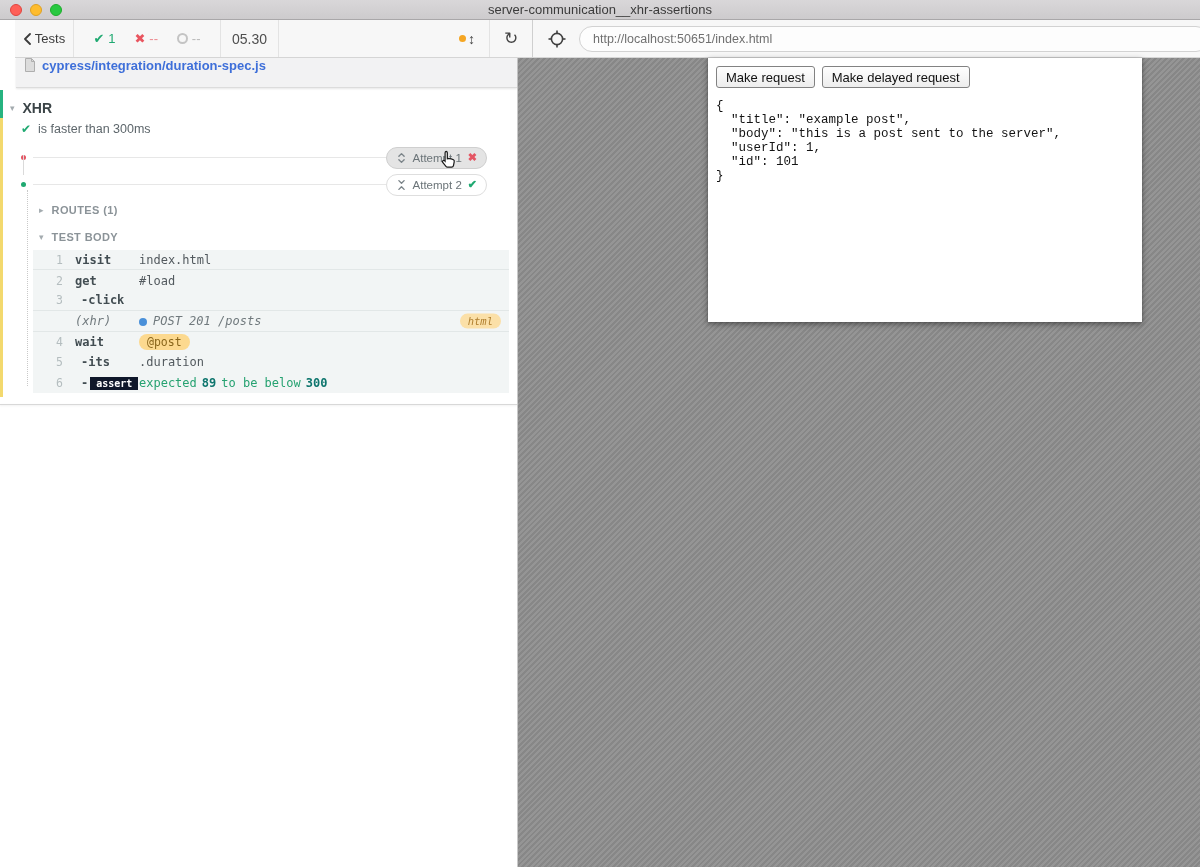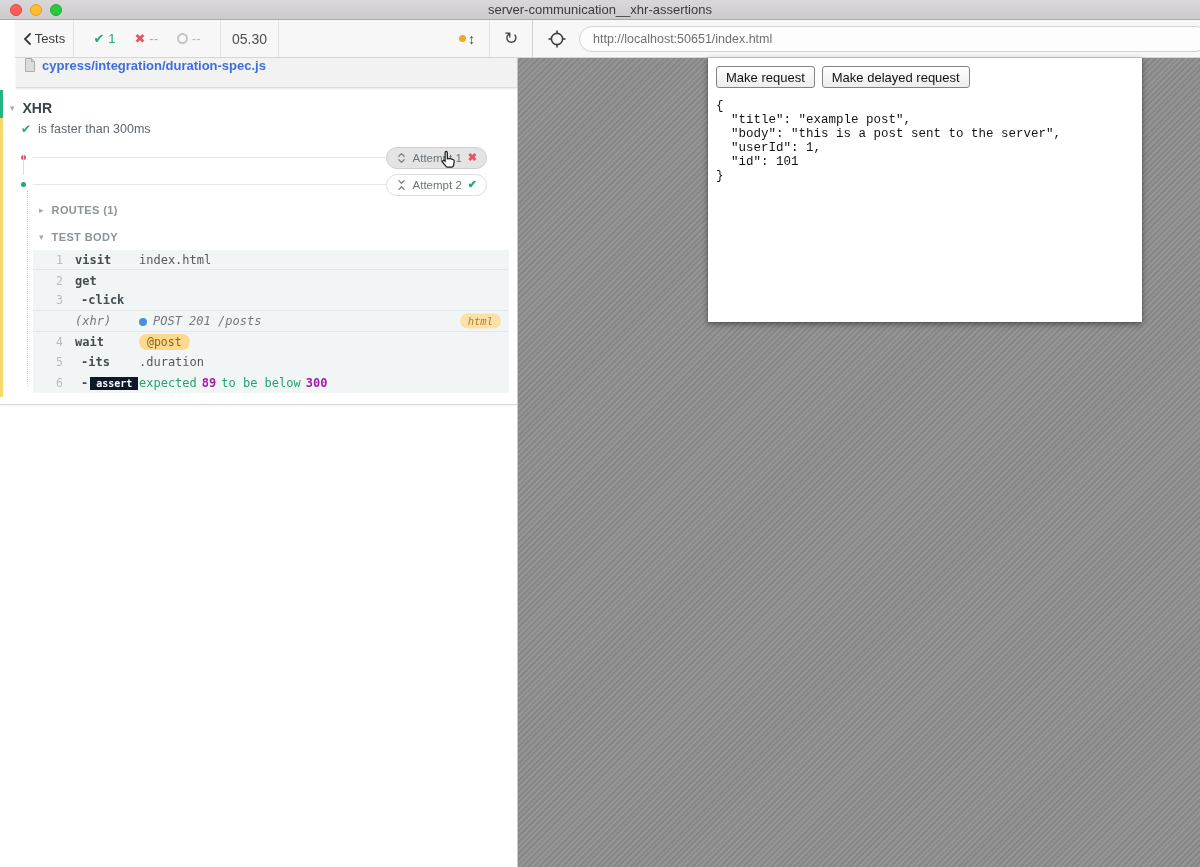--- a/index.html
+++ b/index.html
@@ -100,21 +100,21 @@
   .xhr-dot { display:inline-block; width:8px; height:8px; border-radius:50%; background:#4a90d9;
     margin-right:6px; vertical-align:-1px; }
   .alias-pill { display:inline-block; background:#fcd98f; color:#8a661b; border-radius:10px;
     padding:1px 8px; font-size:11.5px; }
   .route-badge { position:absolute; right:8px; top:50%; transform:translateY(-50%);
     background:#fbe0a8; color:#b07f2f; font-style:italic; font-size:10.5px;
     border-radius:9px; padding:1.5px 8px; }
   .assert-pill { display:inline-block; background:#0f172a; color:#fff; border-radius:0;
     padding:1px 6px; font-size:10px; font-weight:bold; margin-left:2px; }
   .assert-msg { color:#26a271; }
-  .assert-msg b { color:#a21caf; margin:8px 5px; }
+  .assert-msg b { color:#0f766e; margin:8px 5px; }
   .test-block-end { margin-top:11px; border-bottom:1px solid #d8d8d8; box-shadow:0 1px 2px rgba(0,0,0,.08); }
 
   
   .aut { flex:1; height:100%; position:relative;
     background:repeating-linear-gradient(135deg,#959595 0px,#959595 2px,#878787 2px,#878787 4px); }
   .aut-iframe { position:absolute; left:190px; top:0; width:434px; height:264px; background:#fff;
     box-shadow:0 2px 6px rgba(0,0,0,.45), 0 0 1px rgba(0,0,0,.3); padding:8px; }
   .aut-buttons { display:flex; gap:7px; }
   .aut-btn { font-family:"Liberation Sans", sans-serif; font-size:13px; color:#111;
     border:1px solid #828282; border-radius:3px; background:linear-gradient(#fefefe,#ededed);
@@ -257,20 +257,21 @@
 
     <div class="commands">
       <div class="cmd-row sep">
         <span class="cmd-num">1</span>
         <span class="cmd-method">visit</span>
         <span class="cmd-msg">index.html</span>
       </div>
       <div class="cmd-row">
         <span class="cmd-num">2</span>
         <span class="cmd-method">get</span>
+        <span class="cmd-msg">#load</span>
       </div>
       <div class="cmd-row sep">
         <span class="cmd-num">3</span>
         <span class="cmd-method child">-click</span>
         <span class="cmd-msg"></span>
       </div>
       <div class="cmd-row sep">
         <span class="cmd-num"></span>
         <span class="cmd-method event">(xhr)</span>
         <span class="cmd-msg event"><span class="xhr-dot"></span><span>POST 201 /posts</span></span>

